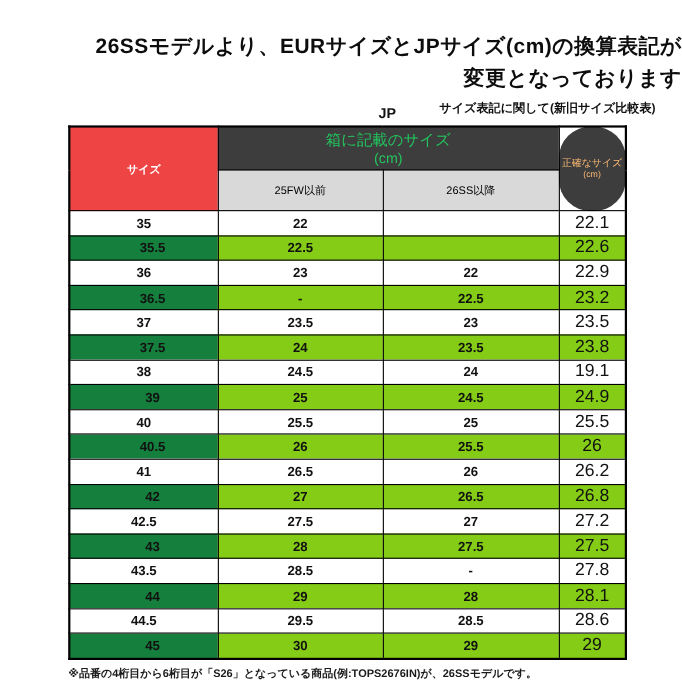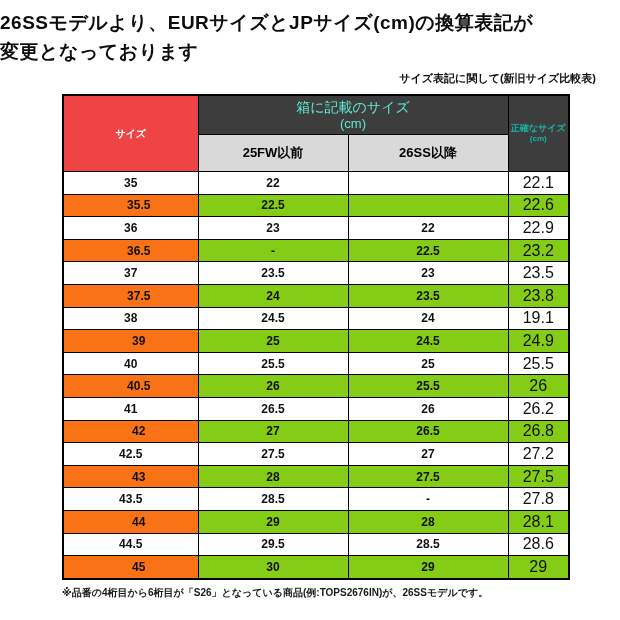--- a/index.html
+++ b/index.html
@@ -4,22 +4,22 @@
 <style>
   html,body{margin:0;padding:0;}
   body{
     width:620px;height:620px;background:#ffffff;
     font-family:"Liberation Sans","DejaVu Sans",sans-serif;
     color:#111;overflow:hidden;
   }
   .page{position:relative;width:620px;height:620px;}
 
   .title{
-    padding-top:8px;text-align:left;font-weight:bold;
-    font-size:19px;line-height:29px;color:#0d0d0d;letter-spacing:0.5px;
+    padding-top:8px;text-align:right;font-weight:bold;
+    font-size:19px;line-height:29px;color:#0d0d0d;letter-spacing:0.5px;margin-top:20px;
   }
 
   .labels-row{position:relative;height:28px;}
   .label-eur{position:absolute;left:62px;width:135px;text-align:center;
     font-weight:bold;font-size:13px;top:9px;}
   .label-jp{position:absolute;left:197px;width:310px;text-align:center;
     font-weight:bold;font-size:13px;top:9px;}
   .side-note{position:absolute;right:24px;top:5px;font-weight:bold;font-size:11px;}
 
   table.size-table{
@@ -33,55 +33,57 @@
 
   .size-table th,.size-table td{
     border:1px solid #000;padding:0;text-align:center;vertical-align:middle;
   }
 
   .th-size{
     background:#ef4444;color:#fff;font-size:10px;font-weight:bold;height:74px;
     border-bottom:2px solid #000;border-right:1px solid #000;
   }
   .th-box{
-    background:#3d3d3d;color:#5eead4;font-weight:normal;height:38px;
+    background:#3d3d3d;color:#22c55e;font-weight:normal;height:38px;
   }
   .th-box .g-line{font-size:14px;line-height:17px;}
   .th-box .g-unit{font-size:13px;line-height:15px;}
   .th-exact{
-    background:#3d3d3d;color:#14b8a6;font-weight:bold;
+    background:#3d3d3d;color:#fdba74;font-weight:normal;
     border-bottom:2px solid #000;
+    border-radius:29px;
   }
   .th-exact .e-line{font-size:9px;line-height:11px;}
   .th-exact .e-unit{font-size:8px;line-height:10px;}
   .th-sub{
-    background:#d9d9d9;color:#000;font-weight:bold;font-size:13px;height:36px;
+    background:#d9d9d9;color:#000;font-weight:normal;font-size:10px;height:36px;
     border-bottom:2px solid #000;
   }
 
   .size-table tbody td{height:21.6px;font-size:12px;font-weight:bold;background:#fff;}
   .size-table tbody td.col-exact{font-size:16px;font-weight:normal;}
   .size-table tbody tr.alt td{background:#84cc16;}
-  .size-table tbody tr.alt td.col-size{background:#f97316;padding-left:16px;}
+  .size-table tbody tr.alt td.col-size{background:#15803d;padding-left:16px;}
 
   .footnotes{
     margin:6px 0 0 62px;font-size:10px;font-weight:bold;line-height:13px;color:#1a1a1a;
   }
 </style>
 </head>
 <body>
 
 <div class="page">
 
   <div class="title">
     <div>26SSモデルより、EURサイズとJPサイズ(cm)の換算表記が</div>
     <div>変更となっております</div>
   </div>
 
   <div class="labels-row">
+    <span class="label-jp">JP</span>
     <span class="side-note">サイズ表記に関して(新旧サイズ比較表)</span>
   </div>
 
   <table class="size-table">
     <colgroup>
       <col class="c1">
         <col class="c2">
         <col class="c3">
         <col class="c4">
     </colgroup>

